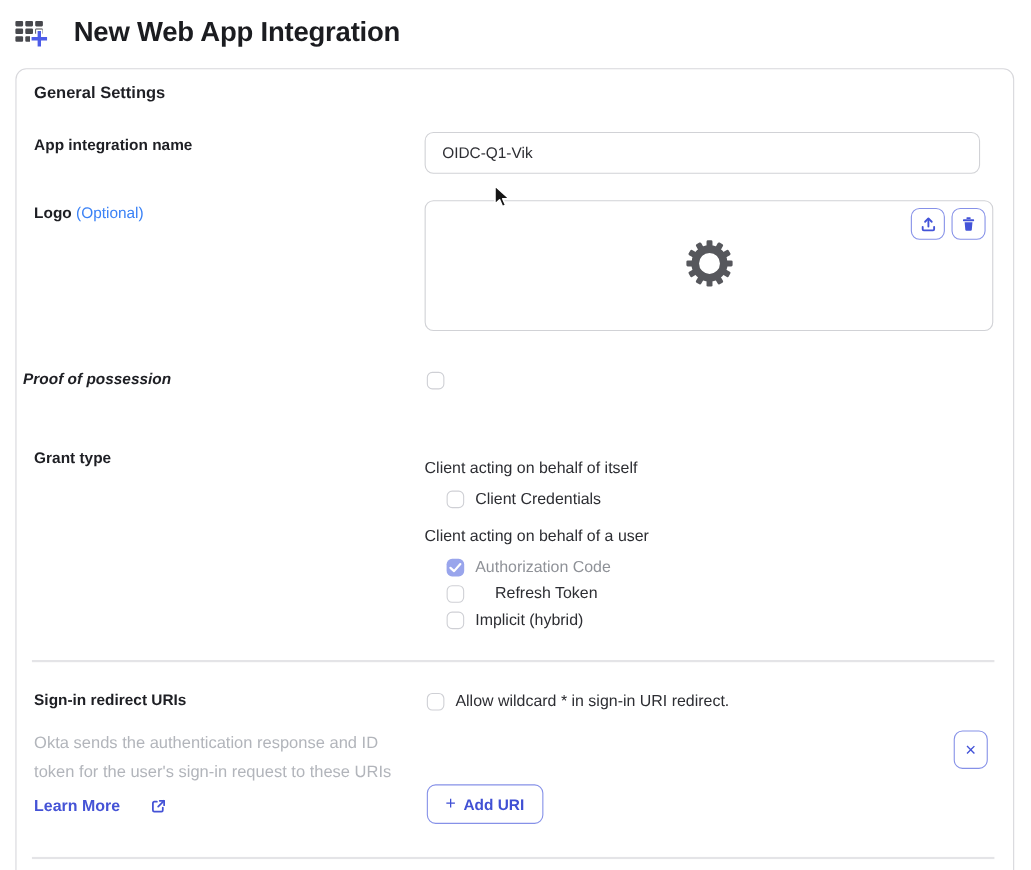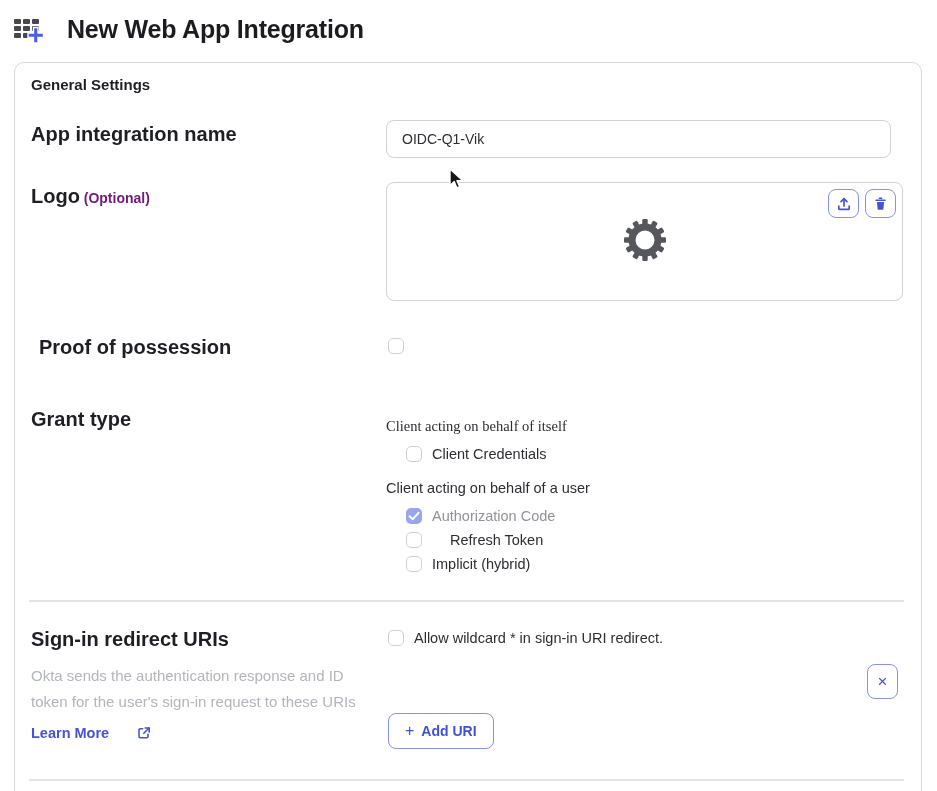--- a/index.html
+++ b/index.html
@@ -7,22 +7,22 @@
     font-family:"Liberation Sans", sans-serif; color:#1e1f24; }
 
   .page-header { position:absolute; left:12px; top:13px; display:flex; align-items:center; gap:23px; }
   .page-header h1 { font-size:25px; font-weight:700; color:#1b1c20; letter-spacing:-0.2px; }
 
   .card { position:absolute; left:14px; top:62px; width:908px; height:762px;
     border:1px solid #d8d8dc; border-radius:10px; background:#fff; }
 
   .abs { position:absolute; }
   .section-title { font-size:15px; font-weight:700; color:#1e1f24; }
-  .lbl { font-size:20px; font-weight:700; color:#1e1f24; }
-  .muted { font-weight:700; color:#701a75; }
+  .lbl { font-size:14px; font-weight:700; color:#1e1f24; }
+  .muted { font-weight:400; color:#3b82f6; }
   .body-txt { font-size:14.5px; color:#2d2e33; line-height:25px; }
   .help-txt { font-size:15px; color:#b2b5bb; line-height:26px; }
   .disabled-txt { color:#8f9298; }
 
   .text-input { width:100%; height:100%; border:1px solid #d1d2d6; border-radius:8px;
     padding:0 15px; font-size:14px; color:#2d2e33; font-family:"Liberation Sans",sans-serif;
     background:#fff; outline:none; }
 
   .logo-box { border:1px solid #d1d2d6; border-radius:8px; background:#fff; }
   .logo-actions { position:absolute; top:6px; right:6px; display:flex; gap:6px; }
@@ -119,28 +119,28 @@
           <rect x="-2.7" y="-21" width="5.4" height="8" rx="1.2" transform="rotate(240)"></rect>
           <rect x="-2.7" y="-21" width="5.4" height="8" rx="1.2" transform="rotate(270)"></rect>
           <rect x="-2.7" y="-21" width="5.4" height="8" rx="1.2" transform="rotate(300)"></rect>
           <rect x="-2.7" y="-21" width="5.4" height="8" rx="1.2" transform="rotate(330)"></rect>
           <circle r="13" fill="none" stroke="#56575c" stroke-width="7"></circle>
         </g>
       </svg>
     </span>
   </div>
 
-  <div class="abs lbl" style="left:24px; top:273px;">Proof of possession</div>
+  <div class="abs lbl" style="left:6px; top:273px;font-style:italic;">Proof of possession</div>
   <span class="abs cb" style="left:373px; top:275px;">
     
   </span>
 
   <div class="abs lbl" style="left:16px; top:345px;">Grant type</div>
 
-  <div class="abs body-txt" style="left:371px; top:351px;font-family:Liberation Serif, serif;">Client acting on behalf of itself</div>
+  <div class="abs body-txt" style="left:371px; top:351px;">Client acting on behalf of itself</div>
 
   <span class="abs cb" style="left:391px; top:383px;">
     
   </span>
   <div class="abs body-txt" style="left:417px; top:379px;">Client Credentials</div>
 
   <div class="abs body-txt" style="left:371px; top:413px;text-align:right;">Client acting on behalf of a user</div>
 
   <span class="abs cb checked" style="left:391px; top:445px;">
     <svg width="16" height="16" viewBox="0 0 16 16" fill="none" stroke="#fff" stroke-width="2" stroke-linecap="round" stroke-linejoin="round">

